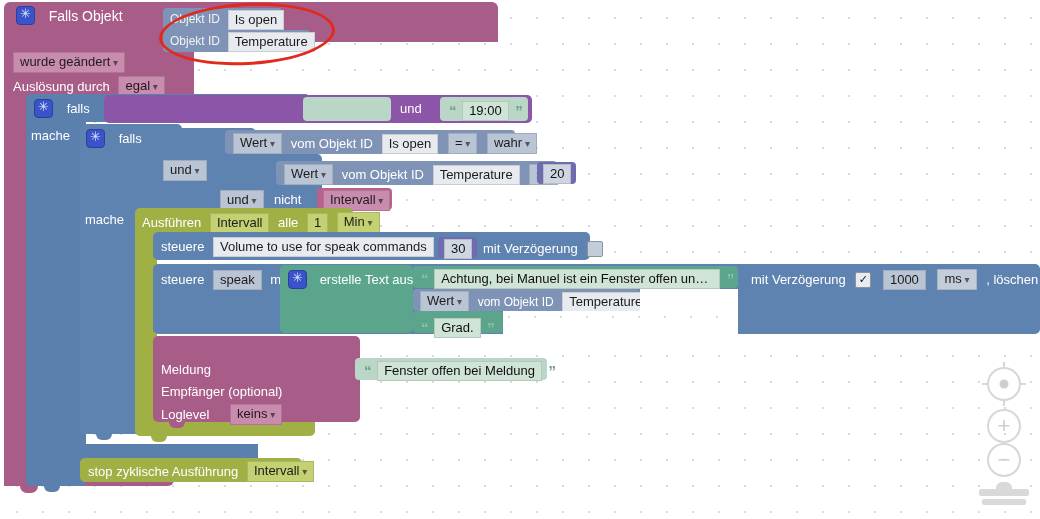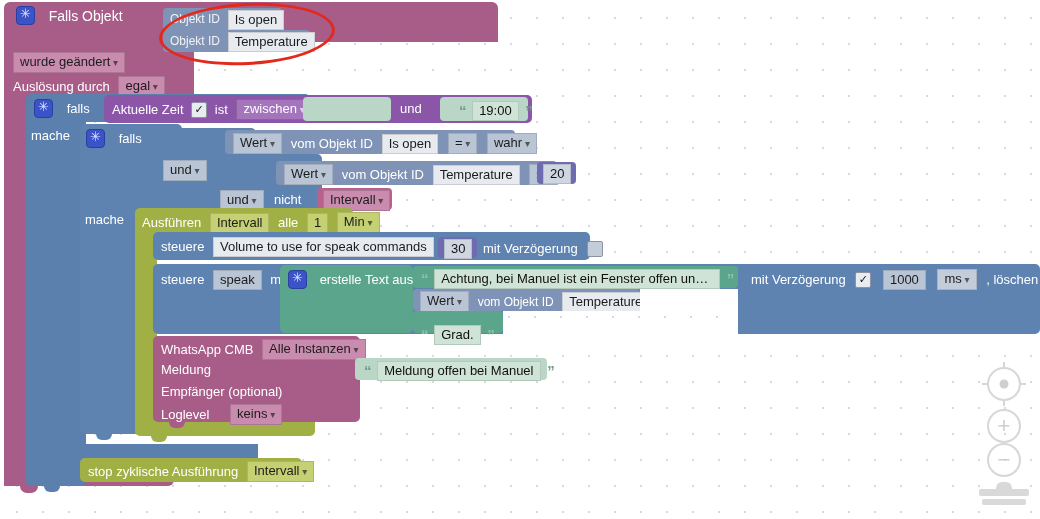--- a/index.html
+++ b/index.html
@@ -141,39 +141,33 @@
     <span class="lbl" style="margin-left:10px;">falls</span>
   </div>
   <div class="blk" style="left:31px;top:127px;">
     <span class="lbl">mache</span>
   </div>
   <div class="blk" style="left:33px;top:488px;">
     <span class="lbl">sonst</span>
   </div>
 
   <div class="blk c-purple" style="left:104px;top:95px;width:428px;height:28px;border-radius:5px;"></div>
-  <div class="blk row" style="left:112px;top:99px;">
-    <span class="lbl">Aktuelle Zeit</span>
-    <span class="ck" style="margin:0 4px;">✓</span>
-    <span class="lbl">ist</span>
-    <span class="chip chip-pur cap" style="margin-left:5px;">zwischen</span>
-  </div>
 
   <div class="blk" style="left:303px;top:97px;width:88px;height:24px;background:#b9d6c6;border-radius:4px;"></div>
   <div class="blk row" style="left:312px;top:100px;margin-top:31px;">
     <span class="q qd">“</span>
     <span class="chip chip-green" style="margin:0 3px;">07:00</span>
     <span class="q qd">”</span>
   </div>
   <div class="blk" style="left:400px;top:100px;">
     <span class="lbl">und</span>
   </div>
 
   <div class="blk" style="left:440px;top:97px;width:88px;height:24px;background:#b9d6c6;border-radius:4px;"></div>
-  <div class="blk row" style="left:449px;top:100px;margin-left:10px;">
+  <div class="blk row" style="left:449px;top:100px;">
     <span class="q qd">“</span>
     <span class="chip chip-green" style="margin:0 3px;">19:00</span>
     <span class="q qd">”</span>
   </div>
 
   <div class="blk c-blue2" style="left:80px;top:124px;width:102px;height:86px;border-radius:5px 5px 0 0;"></div>
   <div class="blk c-blue2" style="left:80px;top:210px;width:60px;height:224px;border-radius:0 0 5px 5px;"></div>
   <div class="blk c-blue2" style="left:96px;top:434px;width:16px;height:6px;border-radius:0 0 6px 6px;"></div>
   <div class="blk" style="left:86px;top:129px;">
     <span class="gear"></span>
@@ -272,21 +266,21 @@
   <div class="blk c-slate" style="left:413px;top:289px;width:227px;height:22px;border-radius:4px;"></div>
   <div class="blk row" style="left:420px;top:291px;">
     <span class="chip chip-dark cap">Wert</span>
     <span class="lbl" style="margin:0 5px;font-size:12px;">vom Objekt ID</span>
     <span class="chip chip-l">Temperature</span>
   </div>
 
   <div class="blk" style="left:413px;top:311px;width:90px;height:22px;background:#5ba58c;border-radius:4px;"></div>
   <div class="blk row" style="left:421px;top:313px;">
     <span class="q q-g">“</span>
-    <span class="chip chip-green" style="margin:12px 3px;">Grad.</span>
+    <span class="chip chip-green" style="margin:5px 3px;">Grad.</span>
     <span class="q q-g">”</span>
   </div>
 
   <div class="blk" style="left:413px;top:288px;width:325px;height:46px;background:transparent;"></div>
   <div class="blk" style="left:503px;top:311px;width:235px;height:23px;background:#ffffff;
               background-image:radial-gradient(circle,#d8d8e0 1px,transparent 1.2px);
               background-size:26px 26px;background-position:-7px -7px;"></div>
   <div class="blk" style="left:640px;top:289px;width:98px;height:22px;background:#ffffff;
               background-image:radial-gradient(circle,#d8d8e0 1px,transparent 1.2px);
               background-size:26px 26px;background-position:-14px -15px;"></div>
@@ -294,39 +288,35 @@
   <div class="blk row" style="left:751px;top:269px;">
     <span class="lbl">mit Verzögerung</span>
     <span class="ck" style="margin-left:6px;">✓</span>
     <span class="chip chip-dark" style="margin-left:8px;">1000</span>
     <span class="chip chip-ms cap" style="margin-left:8px;">ms</span>
     <span class="lbl" style="margin-left:6px;">, löschen falls läu</span>
   </div>
 
   <div class="blk c-mag" style="left:153px;top:336px;width:207px;height:86px;border-radius:5px;"></div>
   <div class="blk c-mag" style="left:169px;top:422px;width:16px;height:6px;border-radius:0 0 6px 6px;"></div>
-  <div class="blk row" style="left:161px;top:339px;">
-    <span class="lbl">WhatsApp CMB</span>
-    <span class="chip chip-mag cap" style="margin-left:5px;">Alle Instanzen</span>
-  </div>
   <div class="blk" style="left:161px;top:361px;">
     <span class="lbl">Meldung</span>
   </div>
   <div class="blk" style="left:161px;top:383px;">
     <span class="lbl">Empfänger (optional)</span>
   </div>
   <div class="blk row" style="left:161px;top:404px;">
     <span class="lbl">Loglevel</span>
     <span class="chip chip-mag cap" style="margin-left:17px;">keins</span>
   </div>
 
   <div class="blk" style="left:355px;top:358px;width:192px;height:22px;background:#b9d6c6;border-radius:4px;"></div>
   <div class="blk row" style="left:364px;top:360px;">
     <span class="q qd">“</span>
-    <span class="chip chip-green" style="margin:0 3px;">Meldung offen bei Manuel</span>
+    <span class="chip chip-green" style="margin:0 3px;">Fenster offen bei Meldung</span>
     <span class="q qd">”</span>
   </div>
 
   <div class="blk c-olive" style="left:80px;top:458px;width:222px;height:24px;border-radius:5px;"></div>
   <div class="blk row" style="left:88px;top:461px;">
     <span class="lbl">stop zyklische Ausführung</span>
     <span class="chip chip-olive cap" style="margin-left:5px;">Intervall</span>
   </div>
 
   <div id="annot" style="left:159px;top:3px;width:170px;height:56px;transform:rotate(-3deg);"></div>

